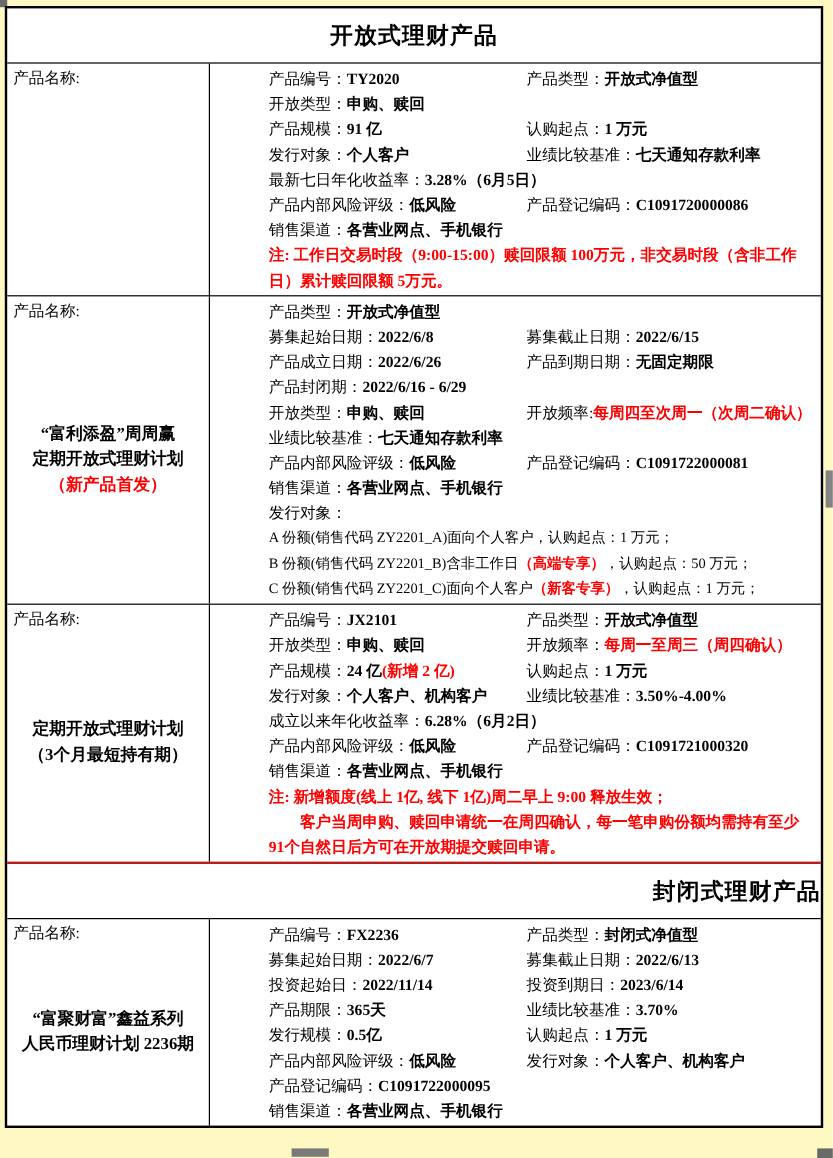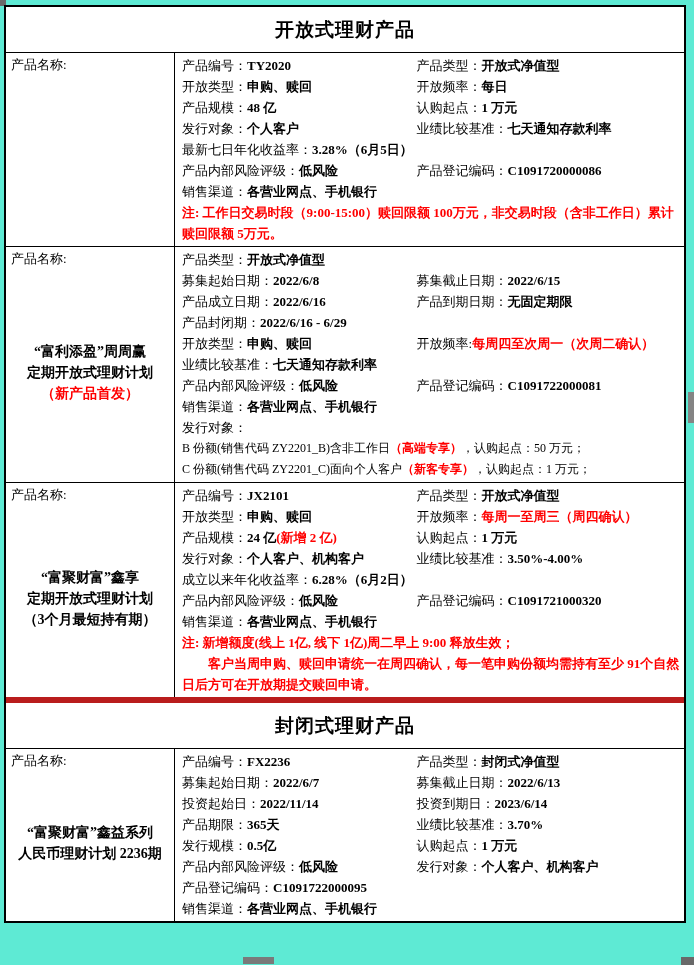--- a/index.html
+++ b/index.html
@@ -4,45 +4,45 @@
 <style>
   * { box-sizing: border-box; margin: 0; padding: 0; }
   html, body { background: #ffffff; }
   body {
     width: 694px; height: 965px;
     font-family: "Liberation Serif", "DejaVu Serif", serif;
     color: #000;
     position: relative;
     overflow: hidden;
   }
-  .screen { position: absolute; inset: 0; background: #5eead4; }
+  .screen { position: absolute; inset: 0; background: #fef9c3; }
 
   .handle { position: absolute; left: 0; top: 0; width: 6px; height: 6px; background: #6a6a6a; }
 
   .table {
     position: absolute; left: 4px; top: 5px; width: 682px;
     border: 2px solid #000; background: #fff;
   }
   .section-title {
     text-align: center; font-weight: bold; font-size: 19px;
     padding: 10px 0 9px 0; letter-spacing: 1px;
   }
-  .section-title + .section-title, .prow + .section-title { border-top: 6px solid #b91c1c; }
+  .section-title + .section-title, .prow + .section-title { border-top: 2px solid #b91c1c; text-align: right; }
   .prow { display: flex; border-top: 1px solid #000; align-items: stretch; }
 
   .namecell {
     width: 169px; flex-shrink: 0; border-right: 1px solid #000;
     position: relative; display: flex; flex-direction: column;
     justify-content: center; align-items: center; padding: 26px 3px 10px 3px;
   }
   .namelabel { position: absolute; top: 3px; left: 5px; font-size: 13px; }
   .pname { font-weight: bold; font-size: 14px; text-align: center; line-height: 21px; }
 
   .details { flex: 1; padding: 2px 3px 2px 7px; font-size: 13px; line-height: 21px; min-width: 0; }
-  .dline { display: flex; align-items: center; }
+  .dline { display: flex; align-items: center; margin-left: 42px; }
   .dline.small { font-size: 12px; }
   .dl { width: 47%; flex-shrink: 0; }
   .dl.full { width: 100%; }
   .dr { flex: 1; min-width: 0; }
 
   .b { font-weight: bold; }
   .r { color: var(--red, #ff0000); }
 
   
   .vtrack { position: absolute; right: 0; top: 0; width: 7px; height: 950px; background: transparent; }
@@ -63,24 +63,23 @@
         <div class="namecell">
           <div class="namelabel">产品名称:</div>
         </div>
         <div class="details">
           <div class="dline">
             <div class="dl"><span>产品编号：</span><span class="b">TY2020</span></div>
             <div class="dr"><span>产品类型：</span><span class="b">开放式净值型</span></div>
           </div>
           <div class="dline">
             <div class="dl"><span>开放类型：</span><span class="b">申购、赎回</span></div>
-            <div class="dr"><span>开放频率：</span><span class="b">每日</span></div>
-          </div>
-          <div class="dline">
-            <div class="dl"><span>产品规模：</span><span class="b">48 亿</span></div>
+          </div>
+          <div class="dline">
+            <div class="dl"><span>产品规模：</span><span class="b">91 亿</span></div>
             <div class="dr"><span>认购起点：</span><span class="b">1 万元</span></div>
           </div>
           <div class="dline">
             <div class="dl"><span>发行对象：</span><span class="b">个人客户</span></div>
             <div class="dr"><span>业绩比较基准：</span><span class="b">七天通知存款利率</span></div>
           </div>
           <div class="dline">
             <div class="dl full"><span>最新七日年化收益率：</span><span class="b">3.28%（6月5日）</span></div>
           </div>
           <div class="dline">
@@ -106,21 +105,21 @@
         </div>
         <div class="details">
           <div class="dline">
             <div class="dr"><span>产品类型：</span><span class="b">开放式净值型</span></div>
           </div>
           <div class="dline">
             <div class="dl"><span>募集起始日期：</span><span class="b">2022/6/8</span></div>
             <div class="dr"><span>募集截止日期：</span><span class="b">2022/6/15</span></div>
           </div>
           <div class="dline">
-            <div class="dl"><span>产品成立日期：</span><span class="b">2022/6/16</span></div>
+            <div class="dl"><span>产品成立日期：</span><span class="b">2022/6/26</span></div>
             <div class="dr"><span>产品到期日期：</span><span class="b">无固定期限</span></div>
           </div>
           <div class="dline">
             <div class="dl"><span>产品封闭期：</span><span class="b">2022/6/16 - 6/29</span></div>
           </div>
           <div class="dline">
             <div class="dl"><span>开放类型：</span><span class="b">申购、赎回</span></div>
             <div class="dr"><span>开放频率:</span><span class="b r">每周四至次周一（次周二确认）</span></div>
           </div>
           <div class="dline">
@@ -130,32 +129,34 @@
             <div class="dl"><span>产品内部风险评级：</span><span class="b">低风险</span></div>
             <div class="dr"><span>产品登记编码：</span><span class="b">C1091722000081</span></div>
           </div>
           <div class="dline">
             <div class="dl full"><span>销售渠道：</span><span class="b">各营业网点、手机银行</span></div>
           </div>
           <div class="dline">
             <div class="dl full"><span>发行对象：</span></div>
           </div>
           <div class="dline small">
+            <div class="dl full"><span>A 份额(销售代码 ZY2201_A)面向个人客户，认购起点：1 万元；</span></div>
+          </div>
+          <div class="dline small">
             <div class="dl full"><span>B 份额(销售代码 ZY2201_B)含非工作日</span><span class="b r">（高端专享）</span><span>，认购起点：50 万元；</span></div>
           </div>
           <div class="dline small">
             <div class="dl full"><span>C 份额(销售代码 ZY2201_C)面向个人客户</span><span class="b r">（新客专享）</span><span>，认购起点：1 万元；</span></div>
           </div>
         </div>
       </div>
       <div class="prow">
         <div class="namecell">
           <div class="namelabel">产品名称:</div>
           <div class="pname">
-            <div>“富聚财富”鑫享</div>
             <div>定期开放式理财计划</div>
             <div>（3个月最短持有期）</div>
           </div>
         </div>
         <div class="details">
           <div class="dline">
             <div class="dl"><span>产品编号：</span><span class="b">JX2101</span></div>
             <div class="dr"><span>产品类型：</span><span class="b">开放式净值型</span></div>
           </div>
           <div class="dline">

